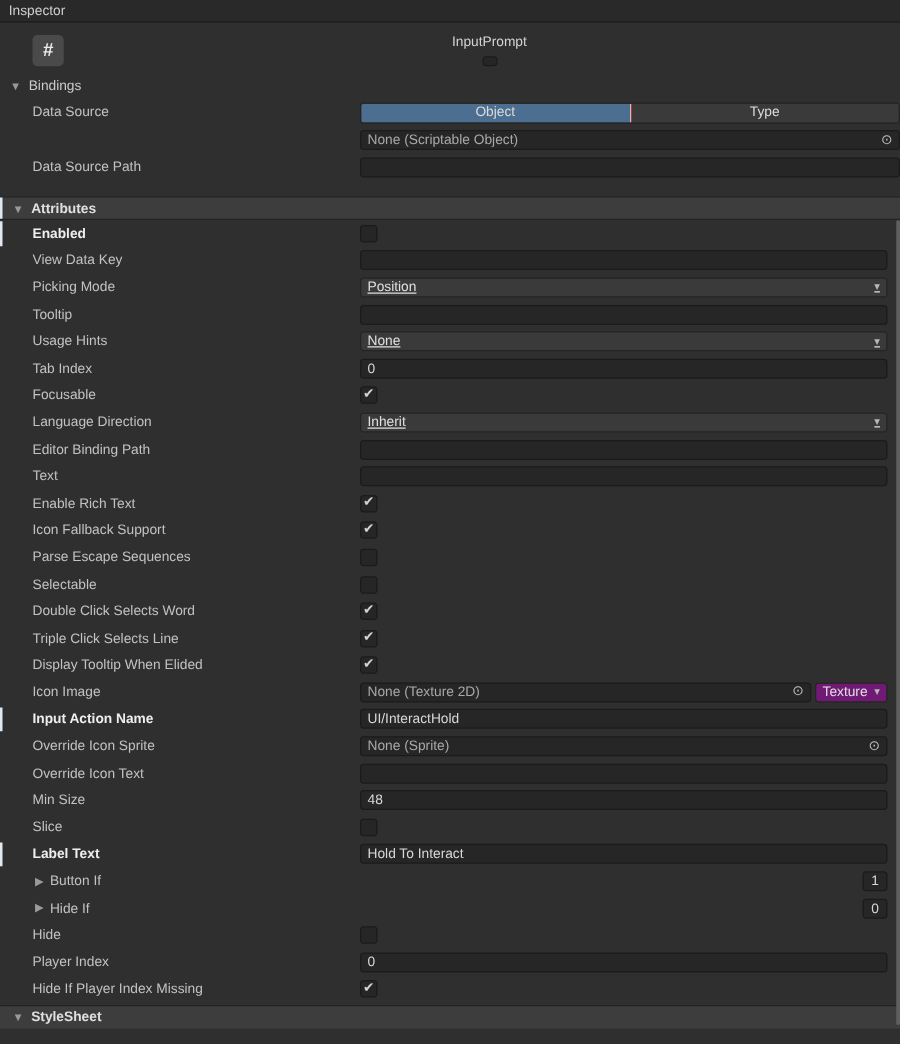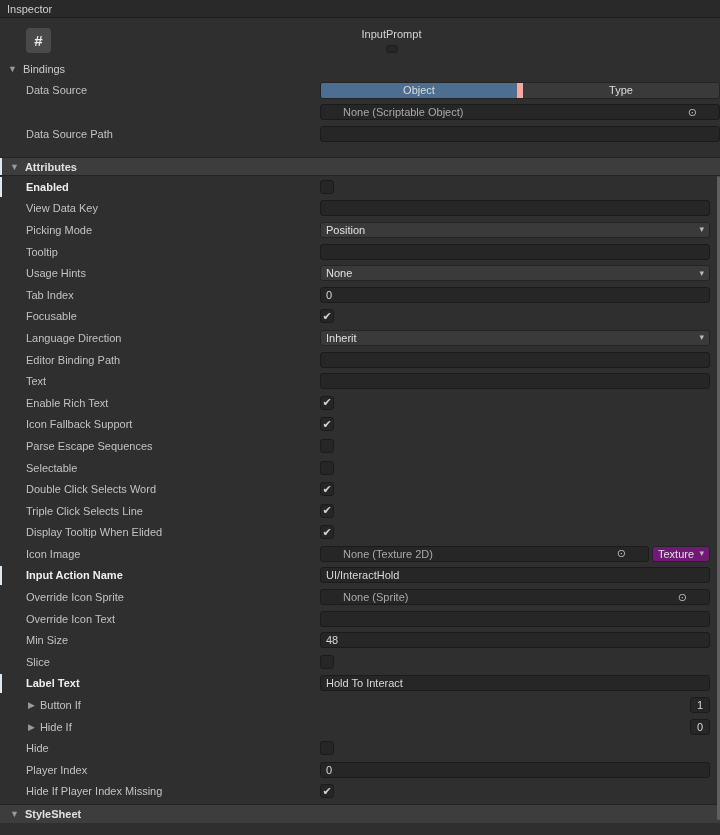--- a/index.html
+++ b/index.html
@@ -26,29 +26,29 @@
     padding:0 5px; display:flex; align-items:center; color:#d8d8d8;
     white-space:nowrap; overflow:hidden;
   }
   .grow{ flex:1; }
   .sect-foldout{
     height:20px; display:flex; align-items:center; gap:6px; padding-left:8px; color:#cbcbcb;
   }
   .farrow{ font-size:9px; color:#9a9a9a; }
   .brow{ display:flex; align-items:center; height:22px; padding-left:26px; }
   .lbl{ flex:0 0 262px; color:#c2c2c2; white-space:nowrap; overflow:hidden; }
-  .ctrl{ flex:1; display:flex; align-items:flex-end; min-width:0;margin-left:32px; }
+  .ctrl{ flex:1; display:flex; align-items:flex-end; min-width:0; }
   .ctrl.end{ justify-content:flex-end; }
   .tabs{ flex:1; display:flex; height:17px; border-radius:3px; overflow:hidden; border:1px solid #242424; }
   .tab{ flex:1; display:flex; align-items:center; justify-content:center; background:#3a3a3a; color:#dcdcdc; }
   .tab.sel{ background:#4c6e91; }
-  .tab + .tab{ border-left:6px solid #fca5a5; }
+  .tab + .tab{ border-left:1px solid #fca5a5; }
   .obj{
     flex:1; height:16px; background:#262626; border:1px solid #1b1b1b; border-radius:3px;
-    display:flex; align-items:center; padding:0 22px; color:#a9a9a9;
+    display:flex; align-items:center; padding:0 5px; color:#a9a9a9;
     white-space:nowrap; overflow:hidden;
   }
   .picker{ margin-left:auto; color:#bdbdbd; font-size:11px; line-height:1; }
   .attr-header{
     margin-top:12px; height:19px; background:#3d3d3d;
     border-top:1px solid #232323; border-bottom:1px solid #232323;
     display:flex; align-items:center; gap:6px; padding-left:10px;
     font-weight:bold; color:#e0e0e0; position:relative;
   }
   .attr-header.ov::before{
@@ -60,21 +60,21 @@
   }
   .arow.ov .lbl{ font-weight:bold; color:#eeeeee; }
   .chk{
     width:14px; height:14px; background:#262626; border:1px solid #1b1b1b; border-radius:3px;
     display:flex; align-items:center; justify-content:center;
   }
   .chkmark{ color:#d3d3d3; font-size:11px; line-height:1; transform:translateY(-0.5px); }
   .drop{
     flex:1; height:16px; background:#3a3a3a; border:1px solid #242424; border-radius:3px;
     display:flex; align-items:center; padding:0 5px; color:#e0e0e0;
-    white-space:nowrap; overflow:hidden;
+    white-space:nowrap; overflow:hidden;text-decoration:underline;
   }
   .darr{ margin-left:auto; color:#b8b8b8; font-size:9px; line-height:1; }
   .minidrop{
     flex:0 0 58px; margin-left:3px; height:16px; background:#701a75; border:1px solid #242424;
     border-radius:3px; display:flex; align-items:center; padding:0 5px; color:#e0e0e0;
   }
   .flbl{ display:flex; align-items:center; gap:5px; padding-left:2px; }
   .mini{ flex:0 0 20px; justify-content:center; padding:0 2px; }
   .ss-header{
     margin-top:2px; height:19px; background:#3d3d3d;

